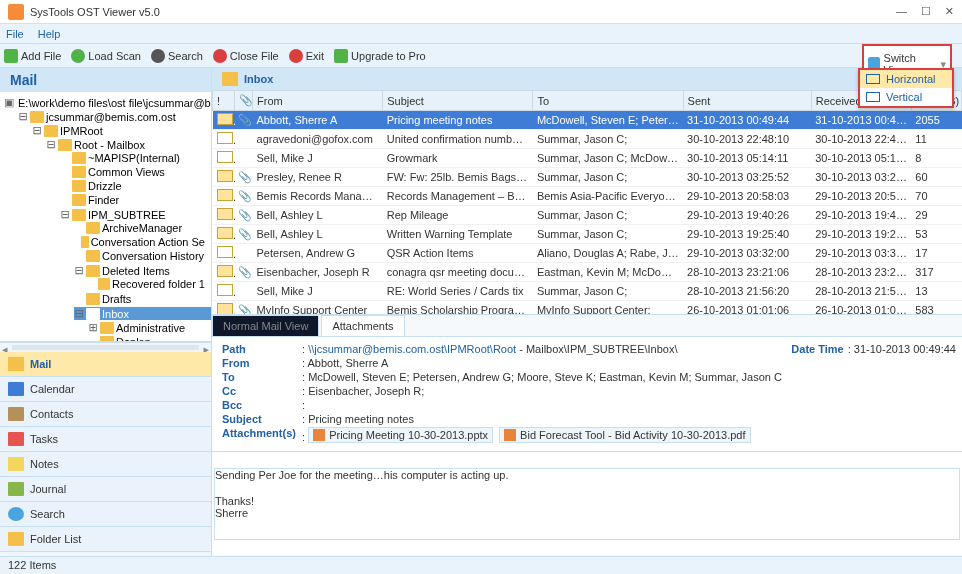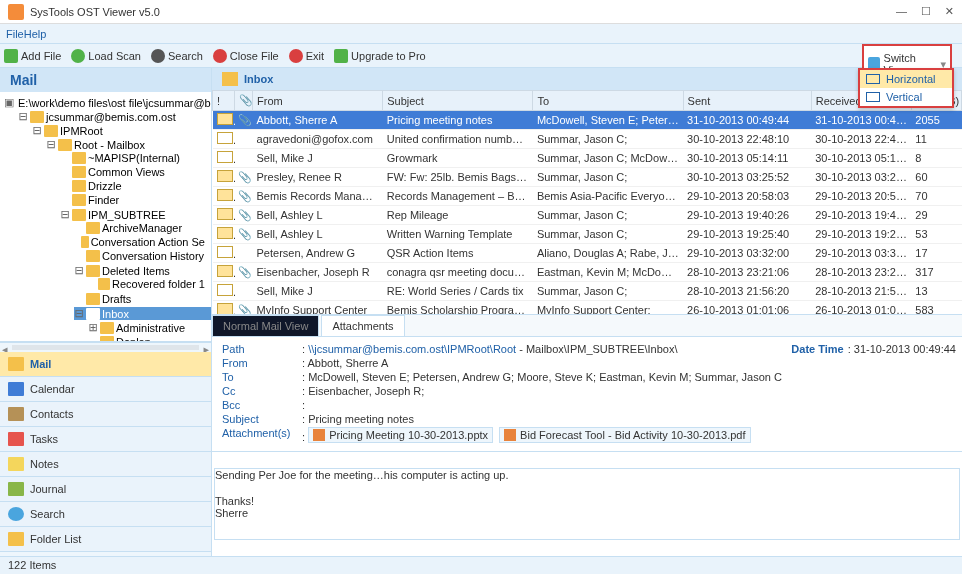--- a/index.html
+++ b/index.html
@@ -2,21 +2,21 @@
 <html><head>
 <meta charset="utf-8">
 <style>
   *{margin:0;padding:0;box-sizing:border-box;font-family:"Segoe UI",Tahoma,sans-serif;font-size:11px}
   body{background:#d3e8f8;overflow:hidden;width:962px;height:574px}
   .title-bar{height:24px;background:#fff;display:flex;align-items:center;padding:0 8px;border-bottom:1px solid #ddd}
   .title-bar .icon{width:16px;height:16px;background:#f48c3a;border-radius:2px;margin-right:6px}
   .title-bar .title{flex:1;color:#333}
   .win-btns{display:flex;gap:14px;color:#555}
   .win-btns span{cursor:pointer}
-  .menu-bar{height:20px;background:#e9f3fb;display:flex;align-items:center;padding:0 6px;gap:0;border-bottom:1px solid #c6dff2}
+  .menu-bar{height:20px;background:#e9f3fb;display:flex;align-items:center;padding:0 6px;gap:14px;border-bottom:1px solid #c6dff2}
   .menu-bar span{color:#2061a8;cursor:pointer}
   .tool-bar{height:24px;background:#e9f3fb;display:flex;align-items:center;padding:0 4px;border-bottom:1px solid #c6dff2;position:relative}
   .tbtn{display:flex;align-items:center;gap:3px;margin-right:10px;cursor:pointer;color:#333}
   .ic-sq{width:14px;height:14px;border-radius:2px;display:inline-block}
   .ic-add{background:#51b248}
   .ic-load{background:#51b248;border-radius:50%}
   .ic-search{background:#555;border-radius:50%}
   .ic-close{background:#d93f3f;border-radius:50%}
   .ic-exit{background:#d93f3f;border-radius:50%}
   .ic-up{background:#51b248}
@@ -59,21 +59,21 @@
   th{background:#e7f1fa;border:1px solid #cdd9e4;padding:3px 4px;text-align:left;color:#333;font-weight:normal;position:sticky;top:0}
   td{padding:2px 4px;border-bottom:1px solid #f0f0f0;white-space:nowrap;overflow:hidden;text-overflow:ellipsis;color:#333}
   tr.selected td{background:#3f7cd6;color:#fff}
   .env{width:16px;height:12px;background:#fff;border:1px solid #c6a33a;display:inline-block}
   .env.u{background:#ffe39a}
   .tabs{display:flex;background:#f5f9fc;border-bottom:1px solid #c6dff2}
   .tab{padding:4px 10px;border:1px solid #c6dff2;border-bottom:none;margin-right:2px;background:#fff;color:#333;cursor:pointer}
   .tab.inactive{background:#0f172a;color:#888}
   .details{padding:6px 10px;background:#fff;border-bottom:1px solid #c6dff2}
   .drow{display:flex;margin-bottom:2px}
-  .drow .lbl{width:80px;color:#2061a8;font-weight:normal}
+  .drow .lbl{width:80px;color:#2061a8;font-weight:bold}
   .drow .val{flex:1;color:#333}
   .drow .val a{color:#2061a8;}
   .details .dt{position:absolute;right:6px;color:#333}
   .details .dt b{color:#2061a8;margin-right:4px}
   .body-view{flex:1;color:#333;font-size:12px;overflow:auto;background:#fff;border:1px solid #c6dff2;margin:16px 2px}
   .status-bar{height:20px;background:#e9f3fb;padding:2px 8px;color:#333;border-top:1px solid #c6dff2}
   .attach-pill{display:inline-flex;align-items:center;gap:4px;background:#eef6fc;border:1px solid #c6dff2;padding:1px 4px;margin-right:6px}
   .attach-pill:before{content:"";width:12px;height:12px;background:#e8833c;display:inline-block}
 </style>
 </head>

